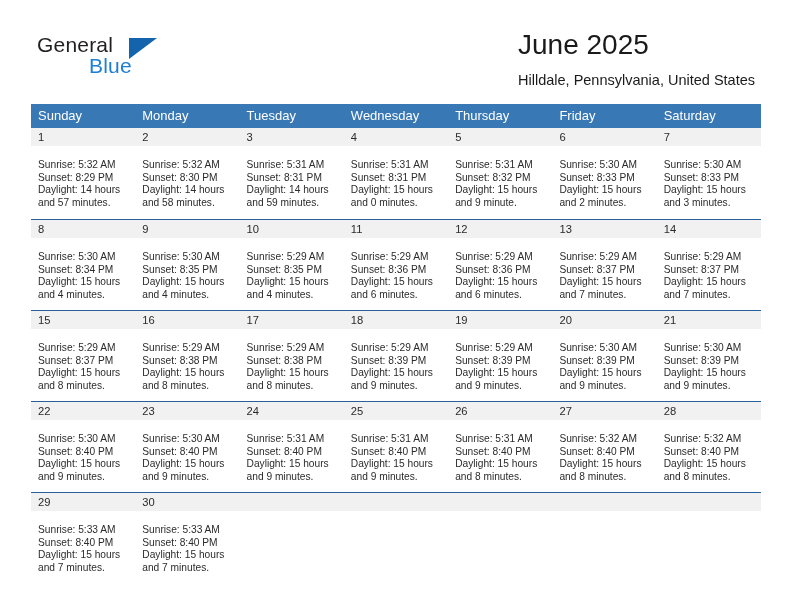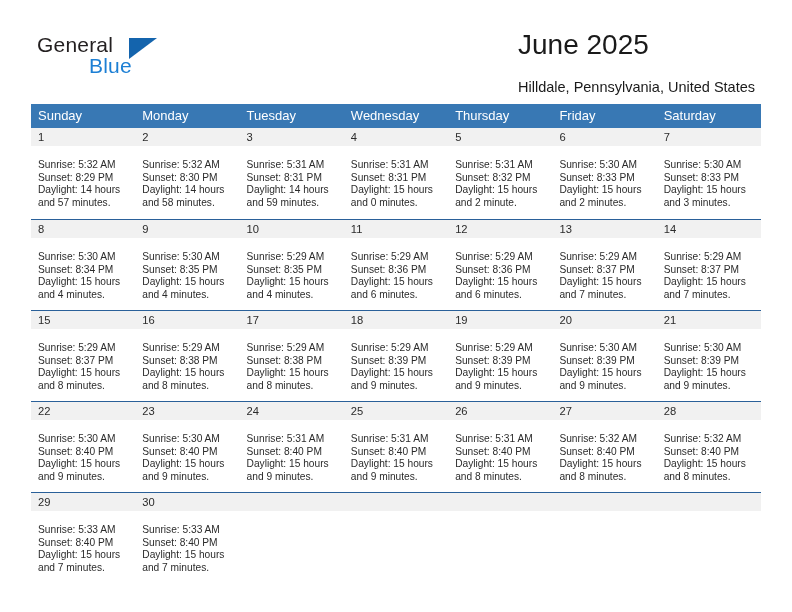--- a/index.html
+++ b/index.html
@@ -71,21 +71,21 @@
     top: 28px;
   }
   .cal-title {
     font-size: 28px;
     font-weight: normal;
     color: #1a1a1a;
     line-height: 34px;
     white-space: nowrap;
   }
   .cal-subtitle {
-    margin-top: 16px;
+    margin-top: 9px;
     font-size: 14.5px;
     font-weight: normal;
     color: #1a1a1a;
     line-height: 18px;
     white-space: nowrap;
   }
 
   
   .calendar {
     position: absolute;
@@ -224,21 +224,21 @@
               </div>
             </div>
           </td>
         <td>
             <div class="cell-inner">
               <div class="daynum-band">5</div>
               <div class="cell-body">
                 <div>Sunrise: 5:31 AM</div>
                 <div>Sunset: 8:32 PM</div>
                 <div>Daylight: 15 hours</div>
-                <div>and 2 minute.</div>
+                <div>and 9 minute.</div>
               </div>
             </div>
           </td>
         <td>
             <div class="cell-inner">
               <div class="daynum-band">6</div>
               <div class="cell-body">
                 <div>Sunrise: 5:30 AM</div>
                 <div>Sunset: 8:33 PM</div>
                 <div>Daylight: 15 hours</div>

